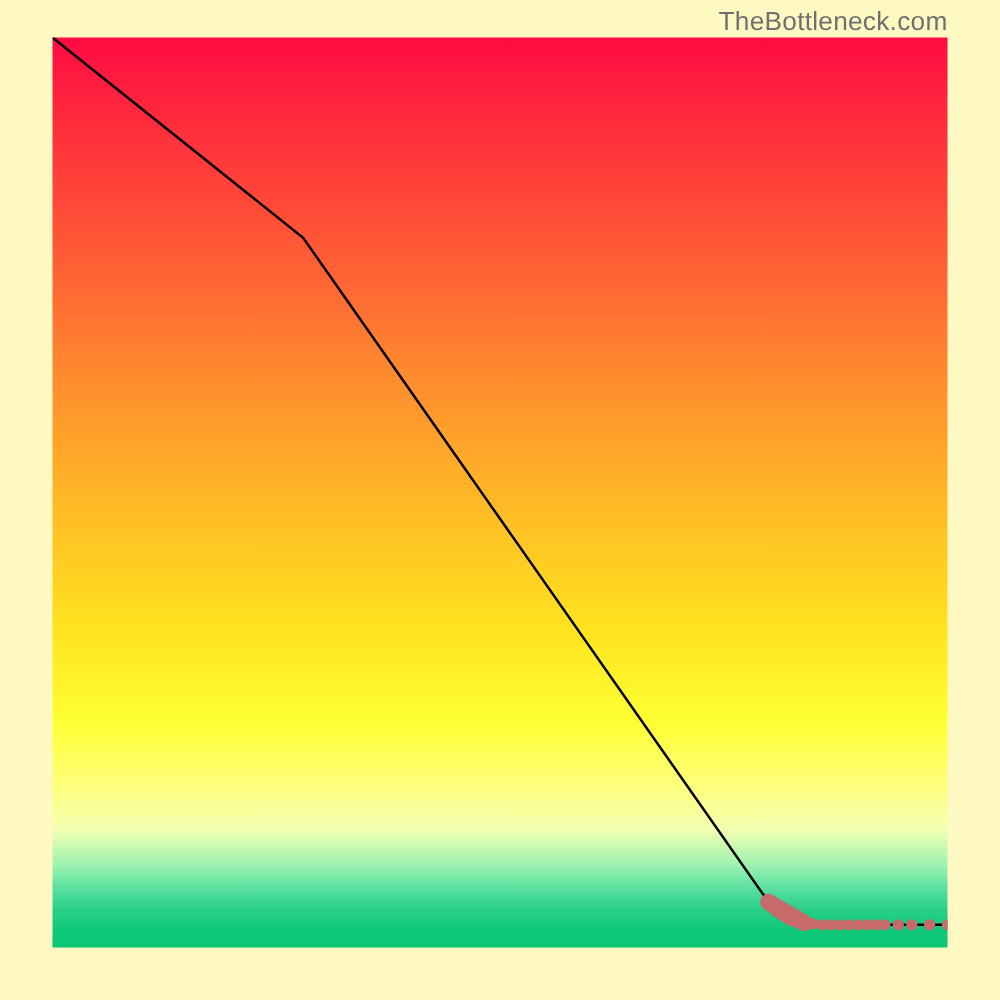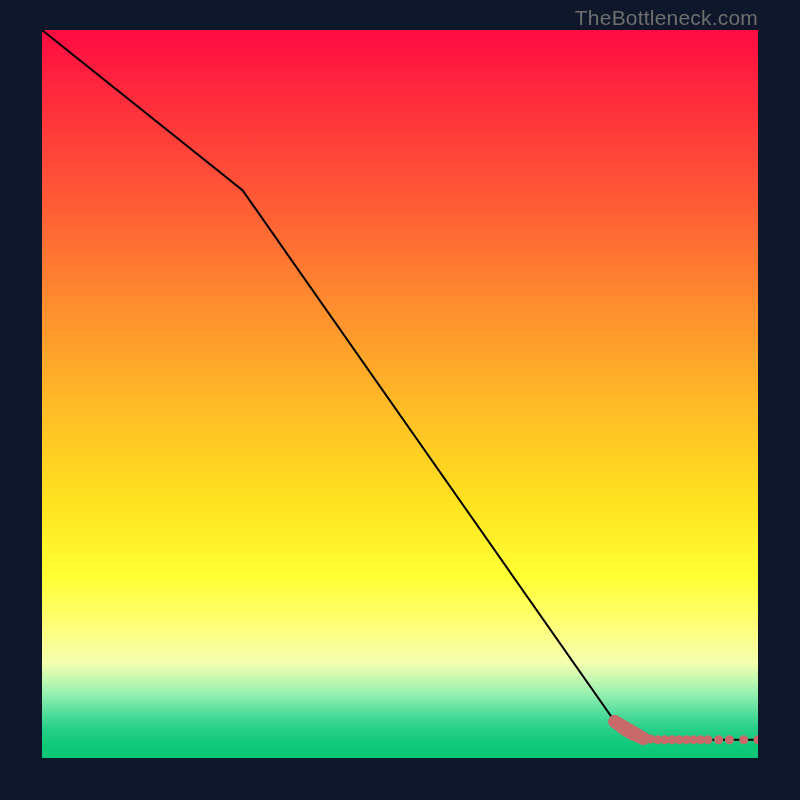--- a/index.html
+++ b/index.html
@@ -8,21 +8,21 @@
     width: 800px;
     height: 800px;
     background: #000;
     font-family: Arial, Helvetica, sans-serif;
     overflow: hidden;
   }
   .frame {
     position: relative;
     width: 800px;
     height: 800px;
-    background: #0f172a;
+    background: #fef9c3;
   }
   .plot {
     position: absolute;
     left: 42px;
     top: 30px;
     width: 716px;
     height: 728px;
     
     background: linear-gradient(
       to bottom,

